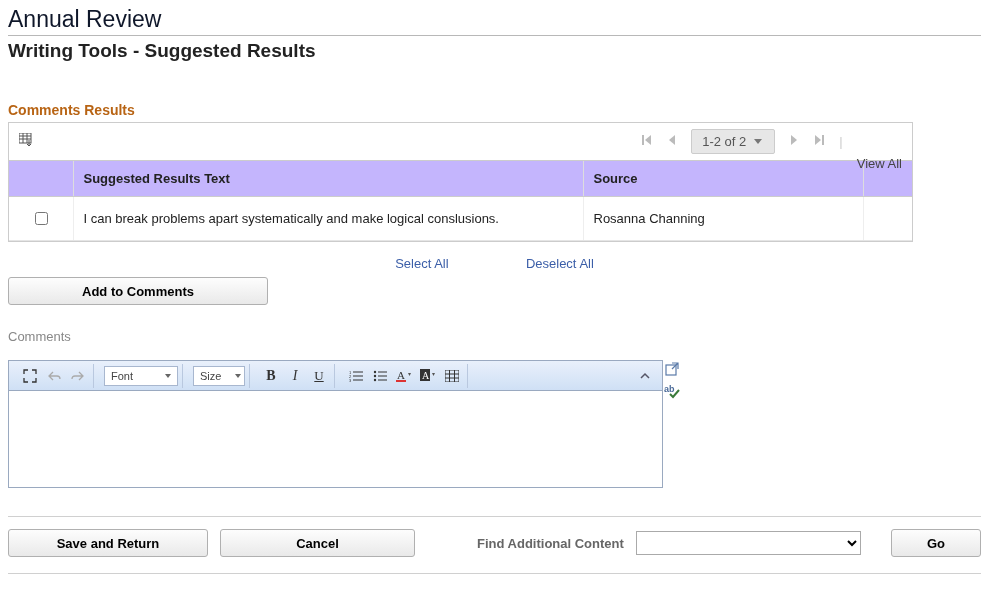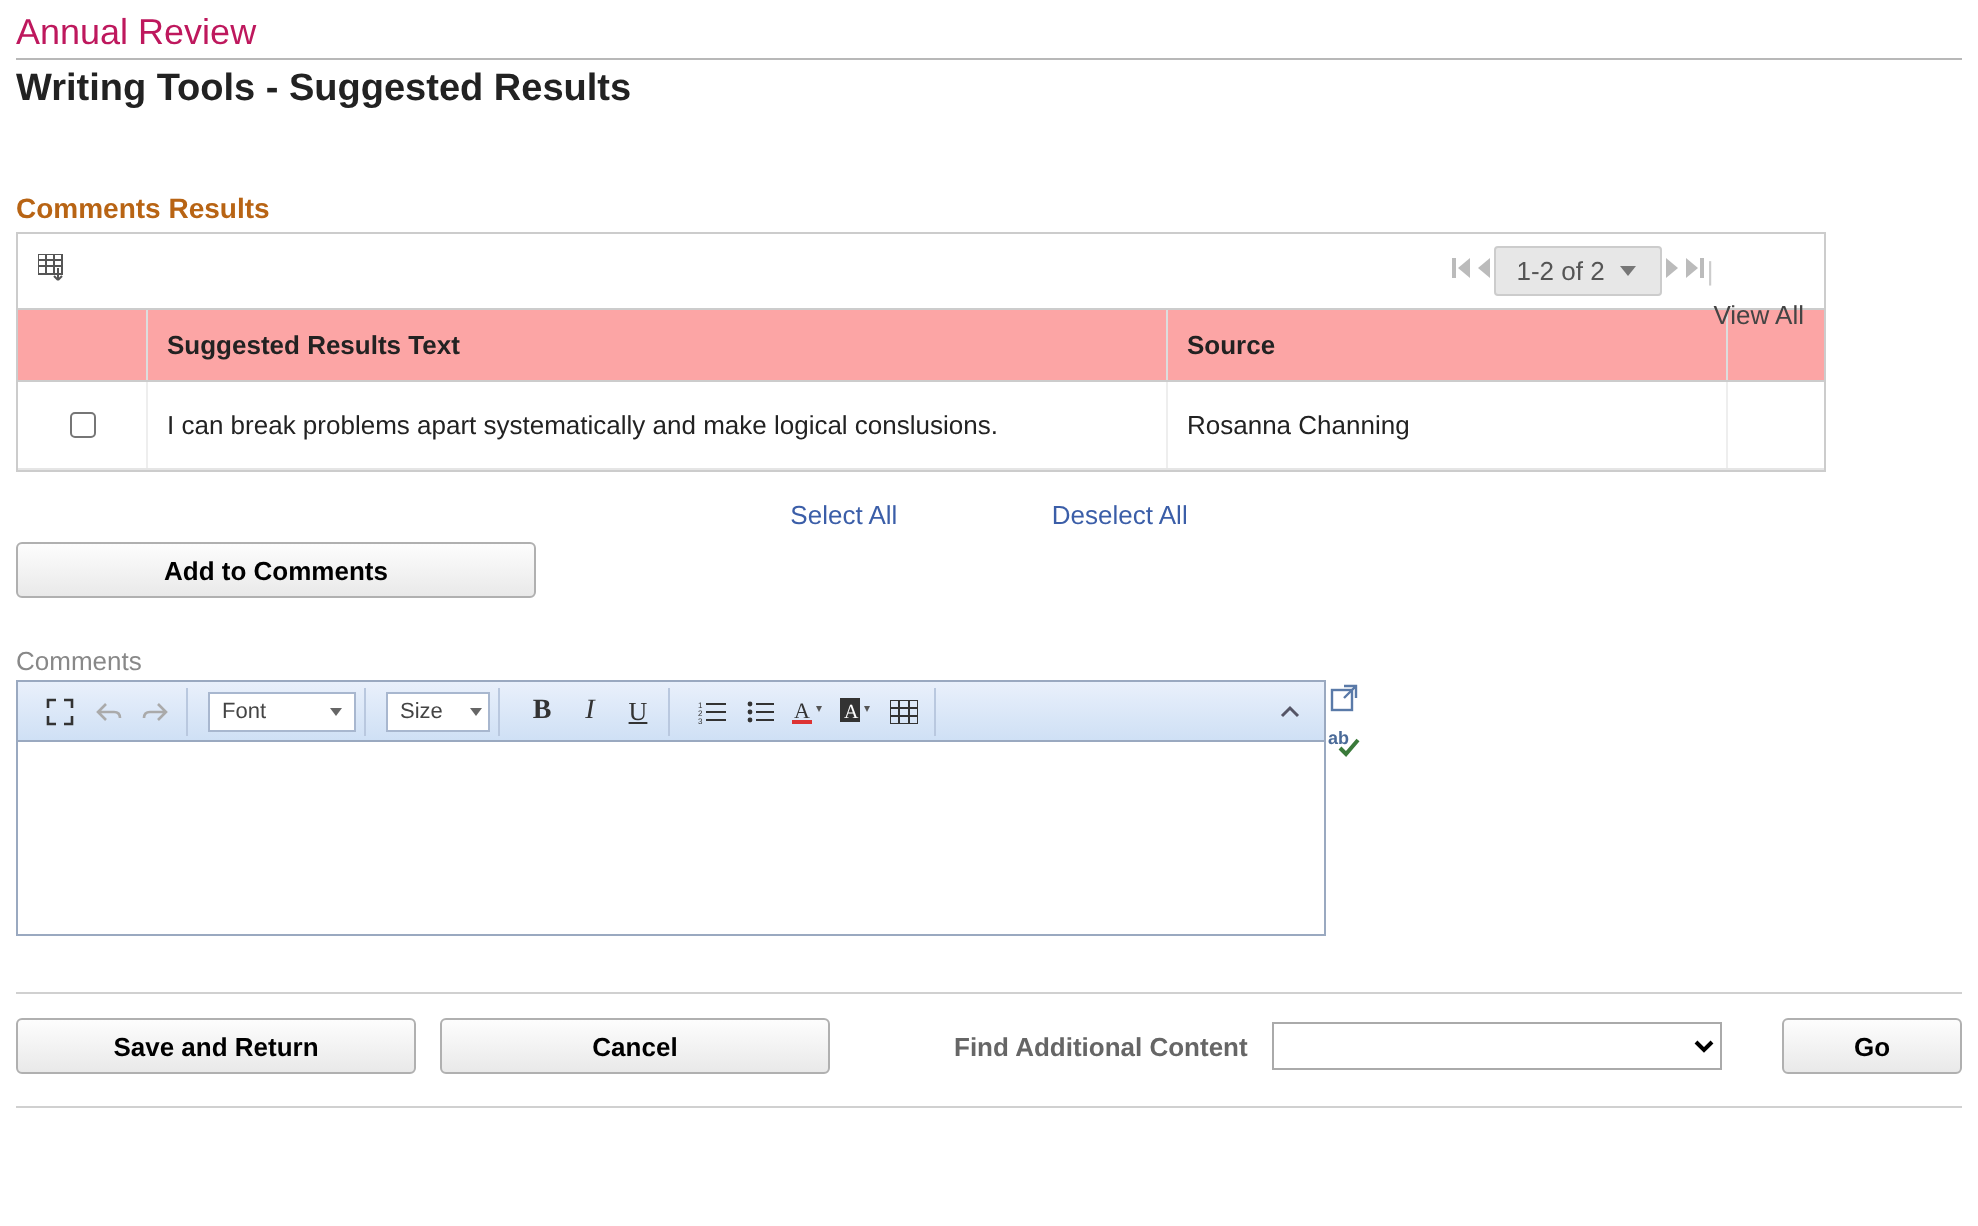--- a/index.html
+++ b/index.html
@@ -6,22 +6,22 @@
   body {
     margin: 0;
     padding: 4px 8px 20px 8px;
     font-family: Arial, Helvetica, sans-serif;
     font-size: 13px;
     color: #222;
     background: #fff;
     width: 989px;
   }
   .page-header-link {
-    color: #be185d;
-    font-size: 18px;
+    color: #0f172a;
+    font-size: 23px;
     font-weight: normal;
     margin: 2px 0 2px 0;
     display: block;
   }
   hr.top-divider {
     border: none;
     border-top: 1px solid #b8b8b8;
     margin: 2px 0 0 0;
   }
   .page-title {
@@ -47,20 +47,21 @@
     border-bottom: 1px solid #ccc;
     padding: 0 10px;
   }
   .grid-toolbar .left {
     flex: 0 0 auto;
   }
   .grid-toolbar .spacer { flex: 1; }
   .grid-toolbar .pager {
     display: flex;
     align-items: center;
+    gap: 14px;
     color: #888;
     font-size: 13px;
   }
   .grid-toolbar .pager .nav-btn {
     cursor: default;
     user-select: none;
     font-size: 13px;
     color: #bbb;
   }
   .grid-toolbar .pager .range {
@@ -86,21 +87,21 @@
   }
   .grid-toolbar .view-all { color: #444; cursor: pointer; margin-top: 43px; }
   .grid-icon {
     display: inline-block;
   }
   table.results {
     width: 100%;
     border-collapse: collapse;
   }
   table.results th {
-    background: #fca5a5;
+    background: #c4b5fd;
     text-align: left;
     font-weight: bold;
     font-size: 13px;
     padding: 10px 10px;
     border-bottom: 1px solid #ccc;
     border-right: 1px solid #ddd;
   }
   table.results td {
     padding: 12px 10px;
     border-bottom: 1px solid #e5e5e5;
@@ -129,21 +130,21 @@
     border: 1px solid #b0b0b0;
     border-radius: 3px;
     font-weight: bold;
     font-size: 13px;
     cursor: pointer;
     min-width: 90px;
   }
   .btn.wide { min-width: 200px; }
   .btn.wide2 { min-width: 195px; }
   .btn-add { width: 260px; justify-content:center; }
-  .comments-label { color: #888; font-size: 13px; margin-top: 24px; margin-bottom: 2px; }
+  .comments-label { color: #888; font-size: 13px; margin-top: 24px; margin-bottom: 16px; }
   .editor-wrap {
     display:flex;
     align-items:flex-start;
     gap:0;
   }
   .editor {
     width: 655px;
     border: 1px solid #9aa9c0;
   }
   .editor-toolbar {

